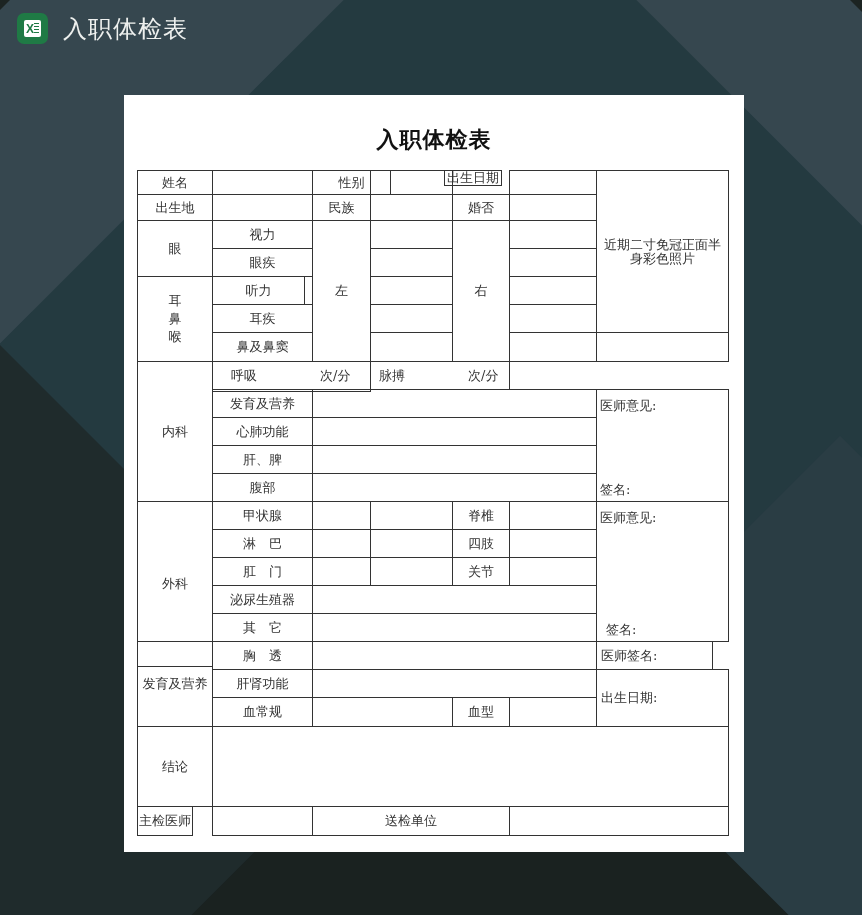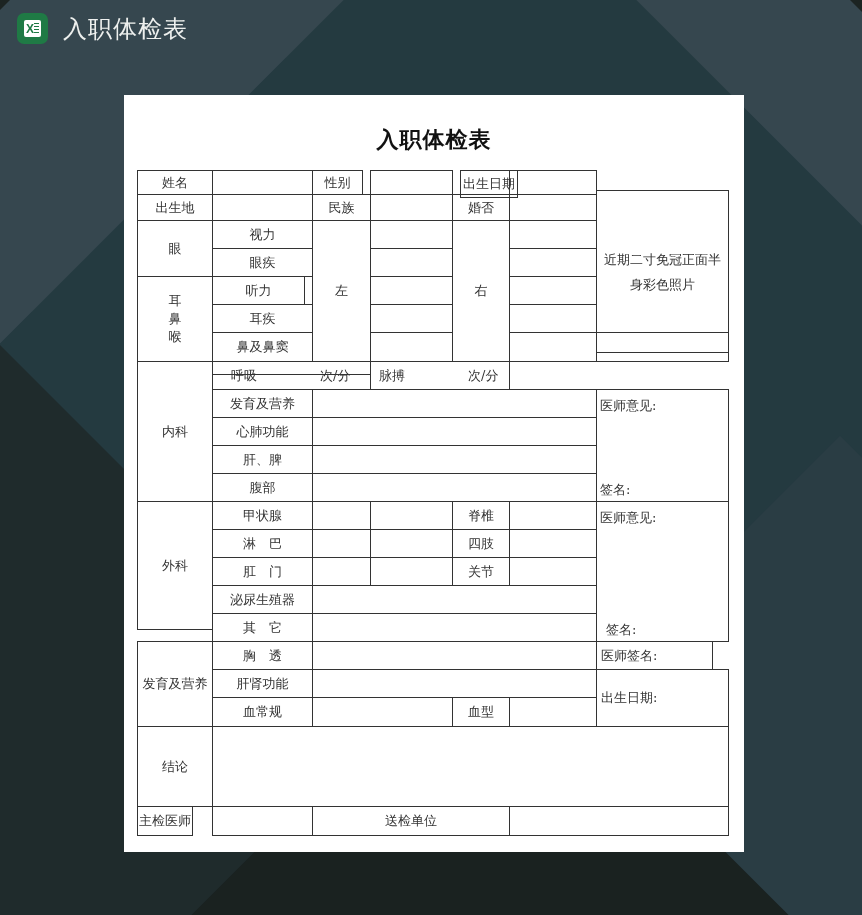--- a/index.html
+++ b/index.html
@@ -44,21 +44,21 @@
   }
   .grid { position:absolute; left:0; top:0; width:620px; height:757px; }
   .cell {
     position:absolute; box-sizing:border-box; border:1px solid #333;
     display:flex; align-items:center; justify-content:center;
     font-size:13px; color:#333; text-align:center; line-height:18px;
   }
   .cell.left { justify-content:flex-start; padding-left:4px; }
   .txt { position:absolute; font-size:13px; color:#333; white-space:nowrap; }
   .vert { display:flex; flex-direction:column; align-items:center; line-height:18px; }
-  .photo { padding:12px 4px; line-height:25px;margin-top:20px; }
+  .photo { padding:12px 4px; line-height:14px; }
 </style>
 </head>
 <body>
 
 <div class="bg">
   <div class="shape s1"></div>
   <div class="shape s2"></div>
   <div class="shape s3"></div>
   <div class="shape s4"></div>
   <div class="shape s5"></div>
@@ -71,23 +71,23 @@
   <div class="app-title">入职体检表</div>
 </div>
 
 <div class="paper">
   <div class="doc-title">入职体检表</div>
 
   <div class="grid">
 
     <div class="cell" style="left:13px;top:75px;width:76px;height:25px">姓名</div>
     <div class="cell" style="left:88px;top:75px;width:101px;height:25px"></div>
-    <div class="cell" style="left:188px;top:75px;width:51px;height:25px">性别</div>
+    <div class="cell" style="left:188px;top:75px;width:79px;height:25px">性别</div>
     <div class="cell" style="left:246px;top:75px;width:83px;height:25px"></div>
-    <div class="cell" style="left:336px;top:75px;width:58px;height:28px">出生日期</div>
+    <div class="cell" style="left:320px;top:75px;width:58px;height:16px">出生日期</div>
     <div class="cell" style="left:385px;top:75px;width:88px;height:25px"></div>
     <div class="cell photo" style="left:472px;top:75px;width:133px;height:163px">近期二寸免冠正面半身彩色照片</div>
 
     <div class="cell" style="left:13px;top:99px;width:76px;height:27px">出生地</div>
     <div class="cell" style="left:88px;top:99px;width:101px;height:27px"></div>
     <div class="cell" style="left:188px;top:99px;width:59px;height:27px">民族</div>
     <div class="cell" style="left:246px;top:99px;width:83px;height:27px"></div>
     <div class="cell" style="left:328px;top:99px;width:58px;height:27px">婚否</div>
     <div class="cell" style="left:385px;top:99px;width:88px;height:27px"></div>
 
@@ -114,21 +114,21 @@
 
     <div class="cell" style="left:328px;top:125px;width:58px;height:142px">右</div>
     <div class="cell" style="left:385px;top:125px;width:88px;height:29px"></div>
     <div class="cell" style="left:385px;top:153px;width:88px;height:29px"></div>
     <div class="cell" style="left:385px;top:181px;width:88px;height:29px"></div>
     <div class="cell" style="left:385px;top:209px;width:88px;height:29px"></div>
     <div class="cell" style="left:385px;top:237px;width:88px;height:30px"></div>
     <div class="cell" style="left:472px;top:237px;width:133px;height:30px"></div>
 
     <div class="cell" style="left:13px;top:266px;width:76px;height:141px">内科</div>
-    <div class="cell" style="left:88px;top:266px;width:159px;height:14px">
+    <div class="cell" style="left:88px;top:266px;width:159px;height:31px">
       <span class="txt" style="left:18px;top:5px">呼吸</span>
       <span class="txt" style="left:107px;top:5px">次/分</span>
     </div>
     <div class="cell" style="left:246px;top:266px;width:140px;height:29px">
       <span class="txt" style="left:8px;top:5px">脉搏</span>
       <span class="txt" style="left:97px;top:5px">次/分</span>
     </div>
 
     <div class="cell" style="left:88px;top:294px;width:101px;height:29px">发育及营养</div>
     <div class="cell" style="left:188px;top:294px;width:285px;height:29px"></div>
@@ -137,21 +137,21 @@
     <div class="cell" style="left:88px;top:350px;width:101px;height:29px">肝、脾</div>
     <div class="cell" style="left:188px;top:350px;width:285px;height:29px"></div>
     <div class="cell" style="left:88px;top:378px;width:101px;height:29px">腹部</div>
     <div class="cell" style="left:188px;top:378px;width:285px;height:29px"></div>
 
     <div class="cell" style="left:472px;top:294px;width:133px;height:113px">
       <span class="txt" style="left:3px;top:7px">医师意见:</span>
       <span class="txt" style="left:3px;top:91px">签名:</span>
     </div>
 
-    <div class="cell" style="left:13px;top:406px;width:76px;height:129px">外科</div>
+    <div class="cell" style="left:13px;top:406px;width:76px;height:166px">外科</div>
     <div class="cell" style="left:88px;top:406px;width:101px;height:29px">甲状腺</div>
     <div class="cell" style="left:88px;top:434px;width:101px;height:29px">淋　巴</div>
     <div class="cell" style="left:88px;top:462px;width:101px;height:29px">肛　门</div>
     <div class="cell" style="left:88px;top:490px;width:101px;height:29px">泌尿生殖器</div>
     <div class="cell" style="left:88px;top:518px;width:101px;height:29px">其　它</div>
 
     <div class="cell" style="left:188px;top:406px;width:59px;height:29px"></div>
     <div class="cell" style="left:246px;top:406px;width:83px;height:29px"></div>
     <div class="cell" style="left:328px;top:406px;width:58px;height:29px">脊椎</div>
     <div class="cell" style="left:385px;top:406px;width:88px;height:29px"></div>

